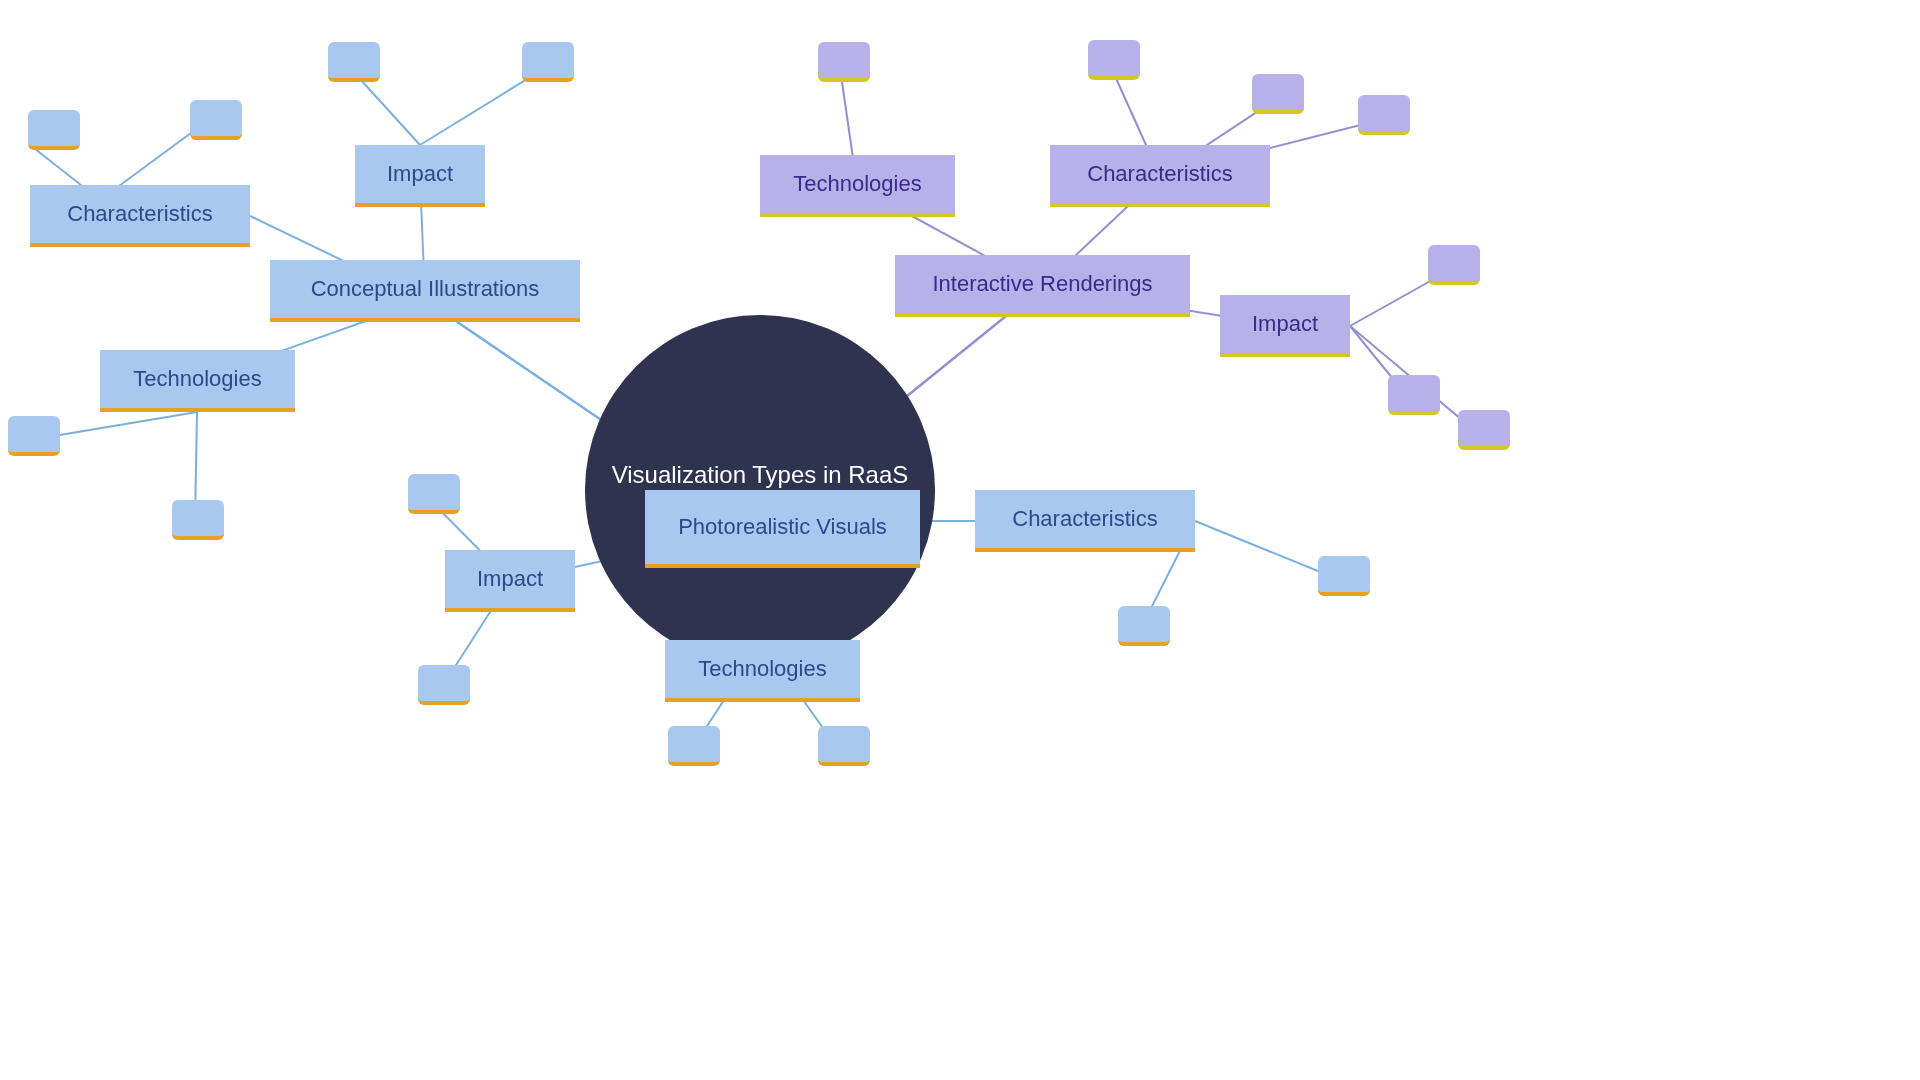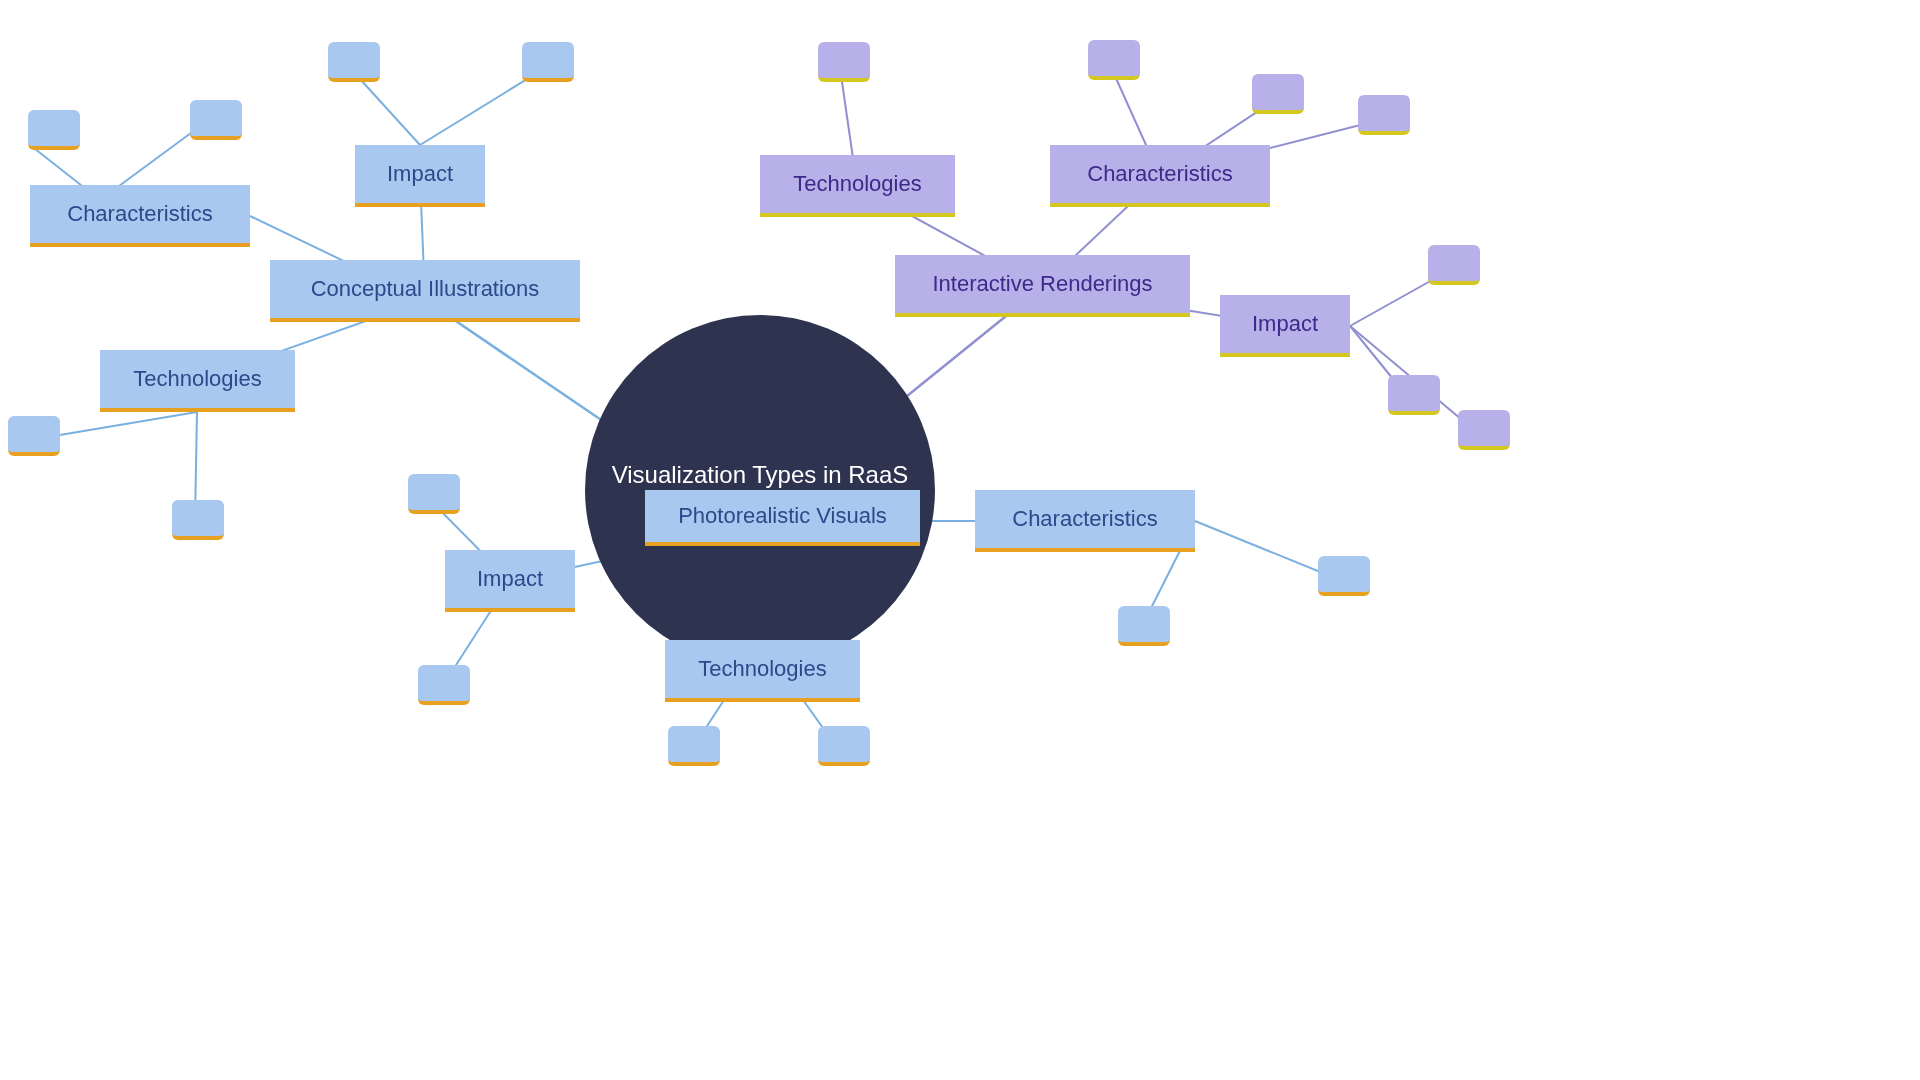--- a/index.html
+++ b/index.html
@@ -136,21 +136,21 @@
 </div>
 
 <div class="node-label node-blue" style="left: 100px; top: 350px; width: 195px; height: 62px;">
   <span>Technologies</span>
 </div>
 
 <div class="node-label node-blue" style="left: 355px; top: 145px; width: 130px; height: 62px;">
   <span>Impact</span>
 </div>
 
-<div class="node-label node-blue" style="left: 645px; top: 490px; width: 275px; height: 56px;">
+<div class="node-label node-blue" style="left: 645px; top: 490px; width: 275px; height: 78px;">
   <span>Photorealistic Visuals</span>
 </div>
 
 <div class="node-label node-blue" style="left: 975px; top: 490px; width: 220px; height: 62px;">
   <span>Characteristics</span>
 </div>
 
 <div class="node-label node-blue" style="left: 445px; top: 550px; width: 130px; height: 62px;">
   <span>Impact</span>
 </div>

